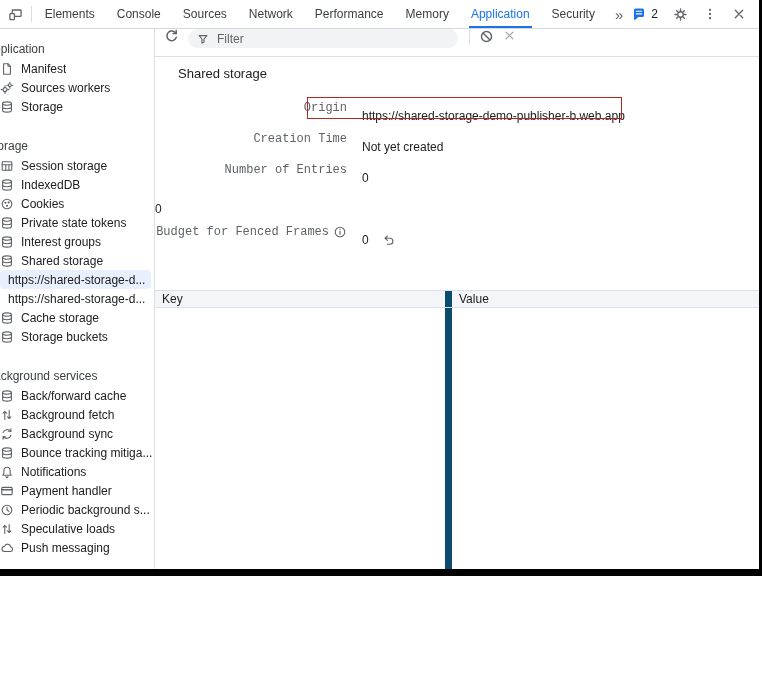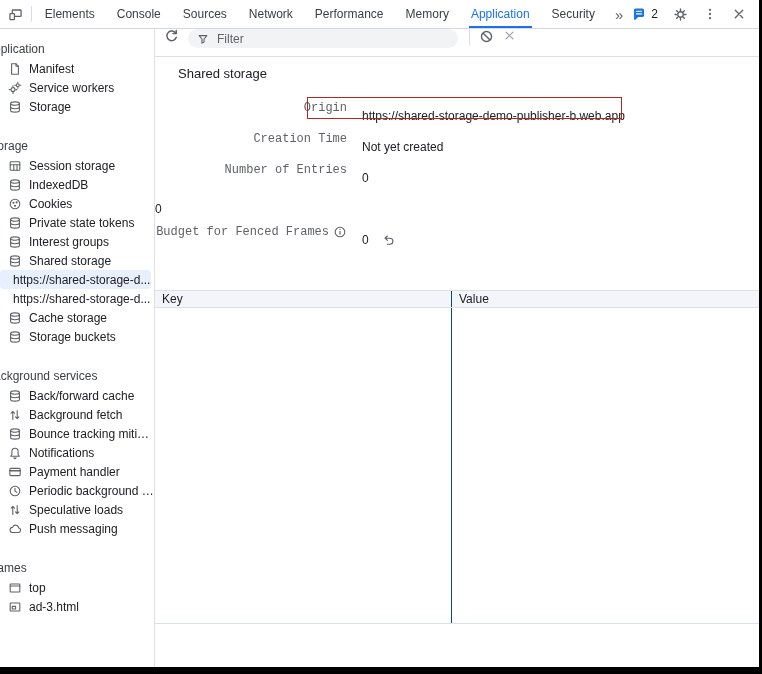--- a/index.html
+++ b/index.html
@@ -1,17 +1,17 @@
 <!DOCTYPE html>
 <html><head>
 <meta charset="utf-8">
 <style>
   html,body{margin:0;padding:0;background:#fff;}
   .window{
-    position:relative;width:762px;height:674px;box-sizing:border-box;
+    position:relative;width:762px;height:576px;box-sizing:border-box;
     border-right:3px solid #000;border-bottom:7px solid #000;
     font-family:"Liberation Sans",sans-serif;font-size:12px;color:#202124;
     background:#fff;display:flex;flex-direction:column;overflow:hidden;
   }
   .icon{display:inline-flex;align-items:center;justify-content:center;flex:0 0 auto;}
   .icon svg{display:block;}
 
   
   .tabbar{height:28px;flex:0 0 28px;display:flex;align-items:center;border-bottom:1px solid #d5d8dc;background:#fff;}
   .device-btn{width:32px;height:100%;display:flex;align-items:center;justify-content:center;cursor:pointer;}
@@ -24,23 +24,23 @@
   .tabbar-right{margin-left:auto;display:flex;align-items:center;gap:15px;padding-right:13px;}
   .issues{display:flex;align-items:center;gap:5px;cursor:pointer;}
   .issues-count{color:#202124;}
   .icon-btn{display:flex;align-items:center;justify-content:center;cursor:pointer;}
 
   
   .app-body{flex:1;display:flex;min-height:0;}
   .sidebar{width:155px;flex:0 0 155px;border-right:1px solid #e0e0e0;overflow:hidden;padding-top:10px;box-sizing:border-box;}
   .section{margin-bottom:20px;}
   .section-title{height:20px;line-height:20px;color:#3c4043;position:relative;left:-14px;white-space:nowrap;}
-  .sidebar-item{height:19px;display:flex;align-items:center;gap:7px;padding-left:8px;cursor:pointer;white-space:nowrap;}
+  .sidebar-item{height:19px;display:flex;align-items:center;gap:7px;padding-left:0;cursor:pointer;white-space:nowrap;}
   .sidebar-item .item-label{overflow:hidden;text-overflow:ellipsis;}
-  .sidebar-item.child{padding-left:13px;}
+  .sidebar-item.child{padding-left:8px;}
   .sidebar-item.selected{background:#e8f0fe;border-radius:4px;margin-right:3px;}
 
   
   .main{flex:1;display:flex;flex-direction:column;min-width:0;}
   .toolbar{height:27px;flex:0 0 27px;display:flex;align-items:flex-start;gap:9px;padding:0 9px;border-bottom:1px solid #e0e0e0;}
   .filter-pill{width:252px;height:19px;background:#f1f3f4;border-radius:10px;display:flex;align-items:center;gap:6px;padding:0 9px;}
   .filter-input{border:none;background:transparent;outline:none;font:12px "Liberation Sans",sans-serif;color:#202124;width:100%;}
   .filter-input::placeholder{color:#5f6368;}
   .toolbar-sep{width:1px;height:16px;background:#dadce0;margin-left:2px;}
 
@@ -49,21 +49,21 @@
 
   .metadata{margin-top:9px;}
   .detail-row{position:relative;display:grid;grid-template-columns:192px 1fr;column-gap:15px;height:31px;align-items:center;}
   .detail-label{color:#5f6368;text-align:right;white-space:nowrap;display:flex;justify-content:flex-end;align-items:center;gap:4px;font-family:Liberation Mono, monospace;}
   .detail-value{color:#202124;display:flex;align-items:center;gap:12px;white-space:nowrap;margin-top:17px;}
   .highlight-box{position:absolute;left:152px;width:315px;height:22px;top:50%;transform:translateY(-50%);border:1.5px solid #b3261e;pointer-events:none;box-sizing:border-box;}
   .reset-btn{display:flex;align-items:center;cursor:pointer;background:none;border:none;padding:0;}
 
   .kv-table{position:absolute;left:0;right:0;top:233px;}
   .kv-head{display:flex;height:16px;background:#f3f5f9;border-top:1px solid #d9e0f2;border-bottom:1px solid #d9e0f2;align-items:center;}
-  .kv-col-key{width:297px;flex:0 0 297px;border-right:1px solid #0c4a6e;padding-left:7px;box-sizing:border-box;height:100%;display:flex;align-items:center;}
+  .kv-col-key{width:297px;flex:0 0 297px;border-right:7px solid #0c4a6e;padding-left:7px;box-sizing:border-box;height:100%;display:flex;align-items:center;}
   .kv-col-val{flex:1;padding-left:7px;display:flex;align-items:center;height:100%;}
   .kv-body{display:flex;height:315px;border-bottom:1px solid #d9e0f2;}
   .kv-body .kv-col-key{height:auto;}
 </style>
 </head>
 <body>
 
 <div class="window">
 
   <div class="tabbar">
@@ -140,21 +140,21 @@
           </div>
           <div class="sidebar-item">
             <span class="icon">
               <svg width="14" height="14" viewBox="0 0 14 14" fill="none" stroke="#5f6368" stroke-width="1.1" stroke-linecap="round" stroke-linejoin="round">
                 <circle cx="5" cy="8.6" r="2"></circle>
                 <path d="M5 5.8 v-1 M5 11.4 v1 M2.2 8.6 h-1 M7.8 8.6 h1"></path>
                 <circle cx="9.8" cy="4.2" r="1.5"></circle>
                 <path d="M9.8 2 v-0.8 M9.8 6.4 v0.8 M7.6 4.2 h-0.8 M12 4.2 h0.8"></path>
               </svg>
             </span>
-            <span class="item-label">Service workers</span>
+            <span class="item-label">Sources workers</span>
           </div>
           <div class="sidebar-item">
             <span class="icon">
               <svg width="14" height="14" viewBox="0 0 14 14" fill="none" stroke="#5f6368" stroke-width="1.1" stroke-linecap="round" stroke-linejoin="round">
                 <ellipse cx="7" cy="3.6" rx="4.4" ry="1.7"></ellipse>
                 <path d="M2.6 3.6 v6.8 c0 0.95 1.97 1.7 4.4 1.7 s4.4-0.75 4.4-1.7 V3.6"></path>
                 <path d="M2.6 7 c0 0.95 1.97 1.7 4.4 1.7 s4.4-0.75 4.4-1.7"></path>
               </svg>
             </span>
             <span class="item-label">Storage</span>
@@ -261,20 +261,30 @@
             </span>
             <span class="item-label">Back/forward cache</span>
           </div>
           <div class="sidebar-item">
             <span class="icon">
               <svg width="14" height="14" viewBox="0 0 14 14" fill="none" stroke="#5f6368" stroke-width="1.1" stroke-linecap="round" stroke-linejoin="round">
                 <path d="M4.8 11.5 V3.4 M4.8 3.4 L3.1 5.1 M4.8 3.4 l1.7 1.7 M9.2 2.5 v8.1 M9.2 10.6 L7.5 8.9 M9.2 10.6 l1.7-1.7"></path>
               </svg>
             </span>
             <span class="item-label">Background fetch</span>
+          </div>
+          <div class="sidebar-item">
+            <span class="icon">
+              <svg width="14" height="14" viewBox="0 0 14 14" fill="none" stroke="#5f6368" stroke-width="1.1" stroke-linecap="round" stroke-linejoin="round">
+                <path d="M10.9 4.3 A4.6 4.6 0 0 0 3.1 5.5"></path>
+                <path d="M3.1 9.7 a4.6 4.6 0 0 0 7.8-1.2"></path>
+                <path d="M10.9 1.7 v2.6 h-2.6 M3.1 12.3 V9.7 h2.6"></path>
+              </svg>
+            </span>
+            <span class="item-label">Background sync</span>
           </div>
           <div class="sidebar-item">
             <span class="icon">
               <svg width="14" height="14" viewBox="0 0 14 14" fill="none" stroke="#5f6368" stroke-width="1.1" stroke-linecap="round" stroke-linejoin="round">
                 <ellipse cx="7" cy="3.6" rx="4.4" ry="1.7"></ellipse>
                 <path d="M2.6 3.6 v6.8 c0 0.95 1.97 1.7 4.4 1.7 s4.4-0.75 4.4-1.7 V3.6"></path>
                 <path d="M2.6 7 c0 0.95 1.97 1.7 4.4 1.7 s4.4-0.75 4.4-1.7"></path>
               </svg>
             </span>
             <span class="item-label">Bounce tracking mitiga...</span>

